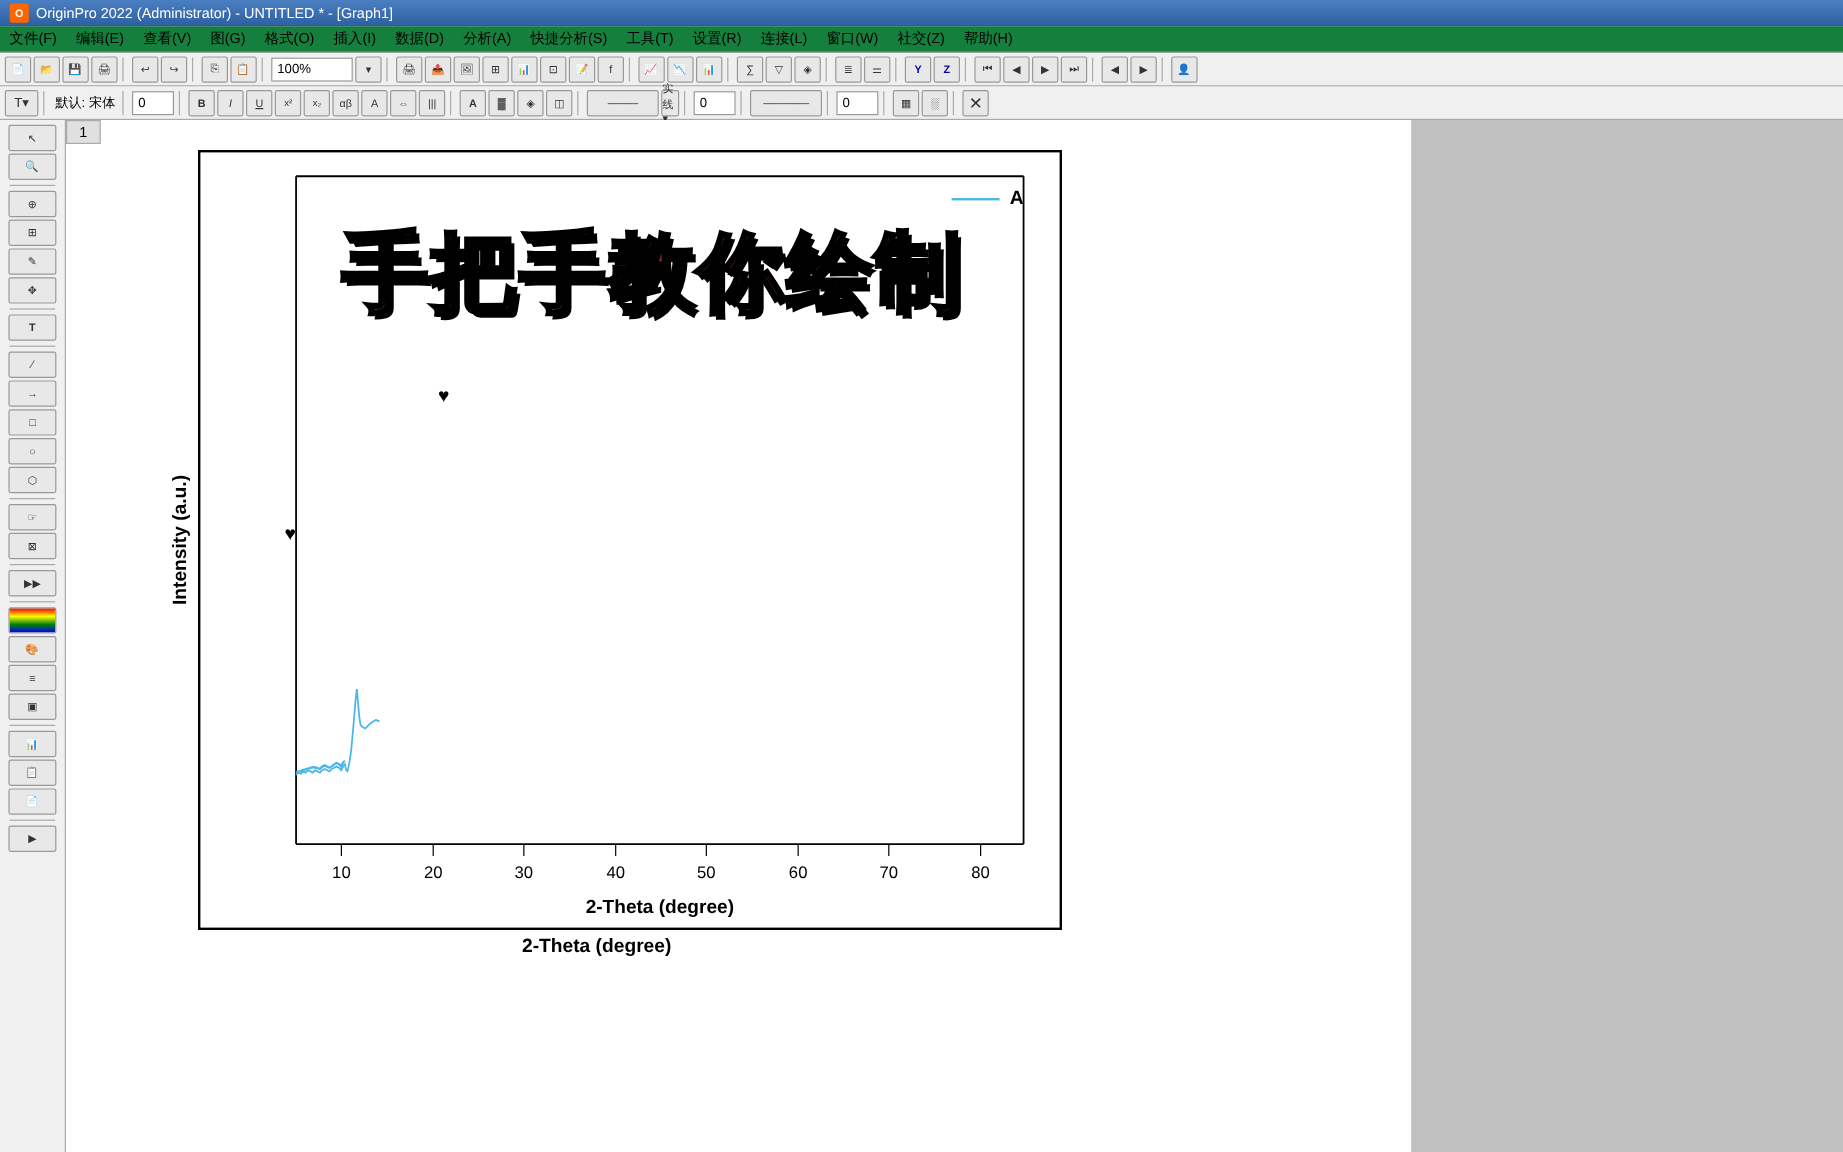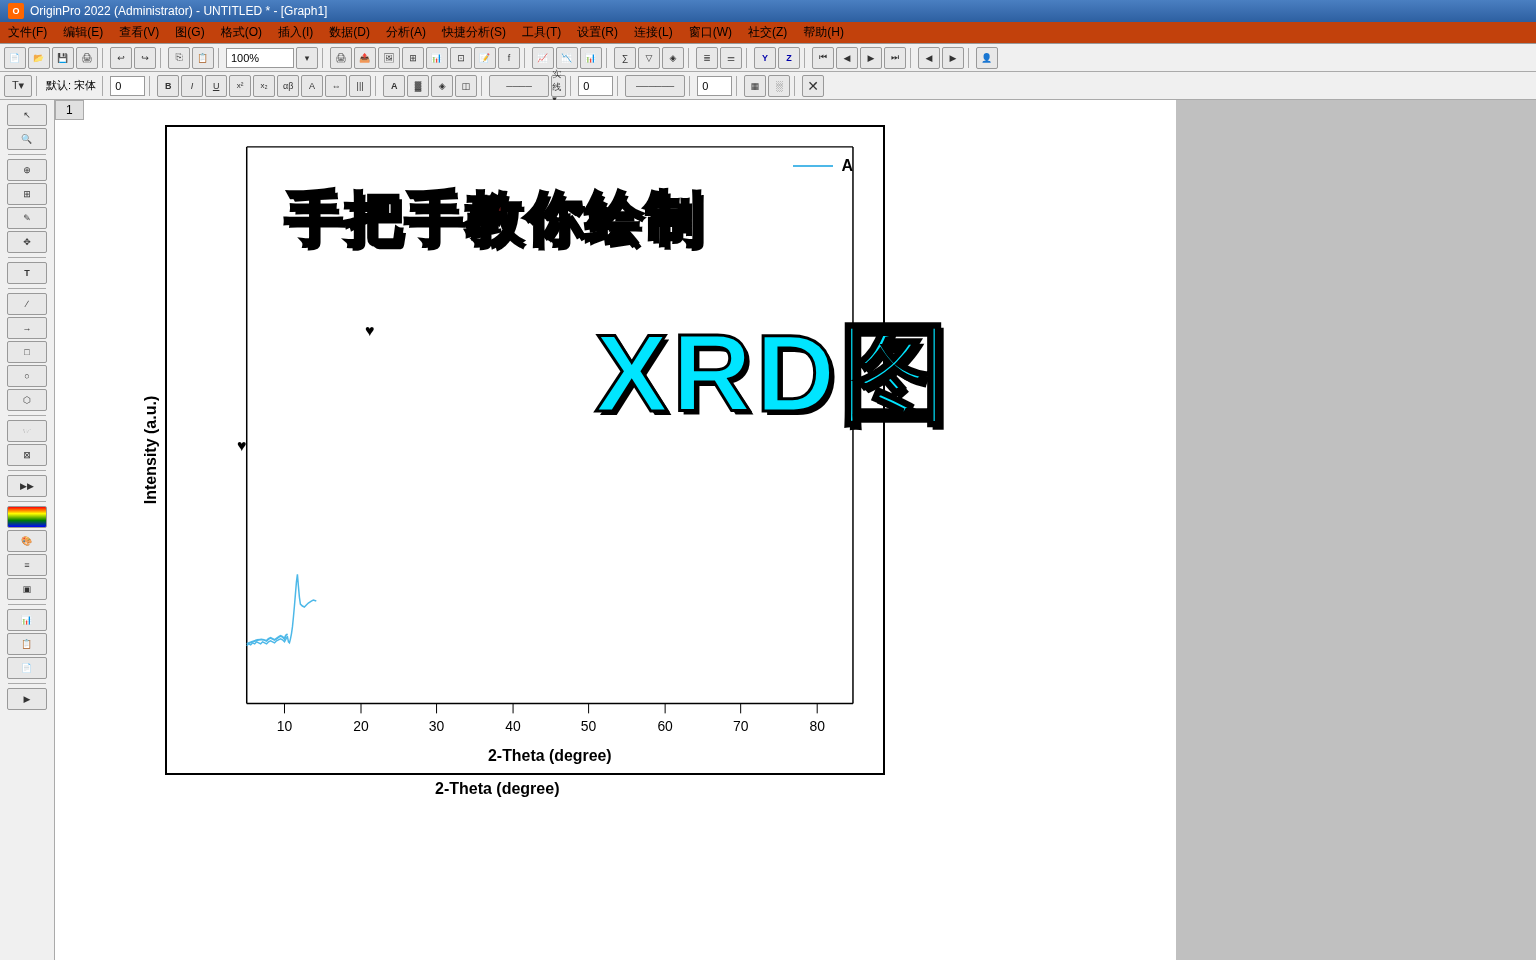--- a/index.html
+++ b/index.html
@@ -31,21 +31,21 @@
       align-items: center;
       justify-content: center;
       color: white;
       font-size: 9px;
       font-weight: bold;
     }
 
     
     #menu-bar {
       height: 22px;
-      background: #c2410c;
+      background: #15803d;
       display: flex;
       align-items: center;
       border-bottom: 1px solid #999;
       font-size: 12px;
       color: #000;
     }
     #menu-bar span {
       padding: 2px 8px;
       cursor: pointer;
       white-space: nowrap;
@@ -174,21 +174,21 @@
       left: 0;
       width: 100%;
       height: 100%;
     }
 
     
     #overlay-text-1 {
       position: absolute;
       top: 80px;
       left: 230px;
-      font-size: 58px;
+      font-size: 72px;
       font-weight: 900;
       color: #7f1d1d;
       -webkit-text-stroke: 3px #000;
       text-shadow: 4px 4px 0 #000;
       white-space: nowrap;
       font-family: 'Microsoft YaHei', 'SimHei', sans-serif;
       letter-spacing: 2px;
     }
 
     #overlay-text-2 {
@@ -487,18 +487,17 @@
           L 136,482 L 138,483 L 140,481 L 142,479 L 145,477 L 147,476 L 150,477
         " fill="none" stroke="#4db8e8" stroke-width="1.5"></path>
 
       </svg>
     </div>
 
     <div style="position:absolute;top:680px;left:380px;font-size:16px;font-weight:bold;font-family:Arial,sans-serif;white-space:nowrap">2-Theta (degree)</div>
 
     <div id="overlay-text-1">手把手教你绘制</div>
 
-    <div id="overlay-text-2">XRD图</div>
   </div>
 
   <div id="right-gray"></div>
 
 </div>
 
 </body></html>

